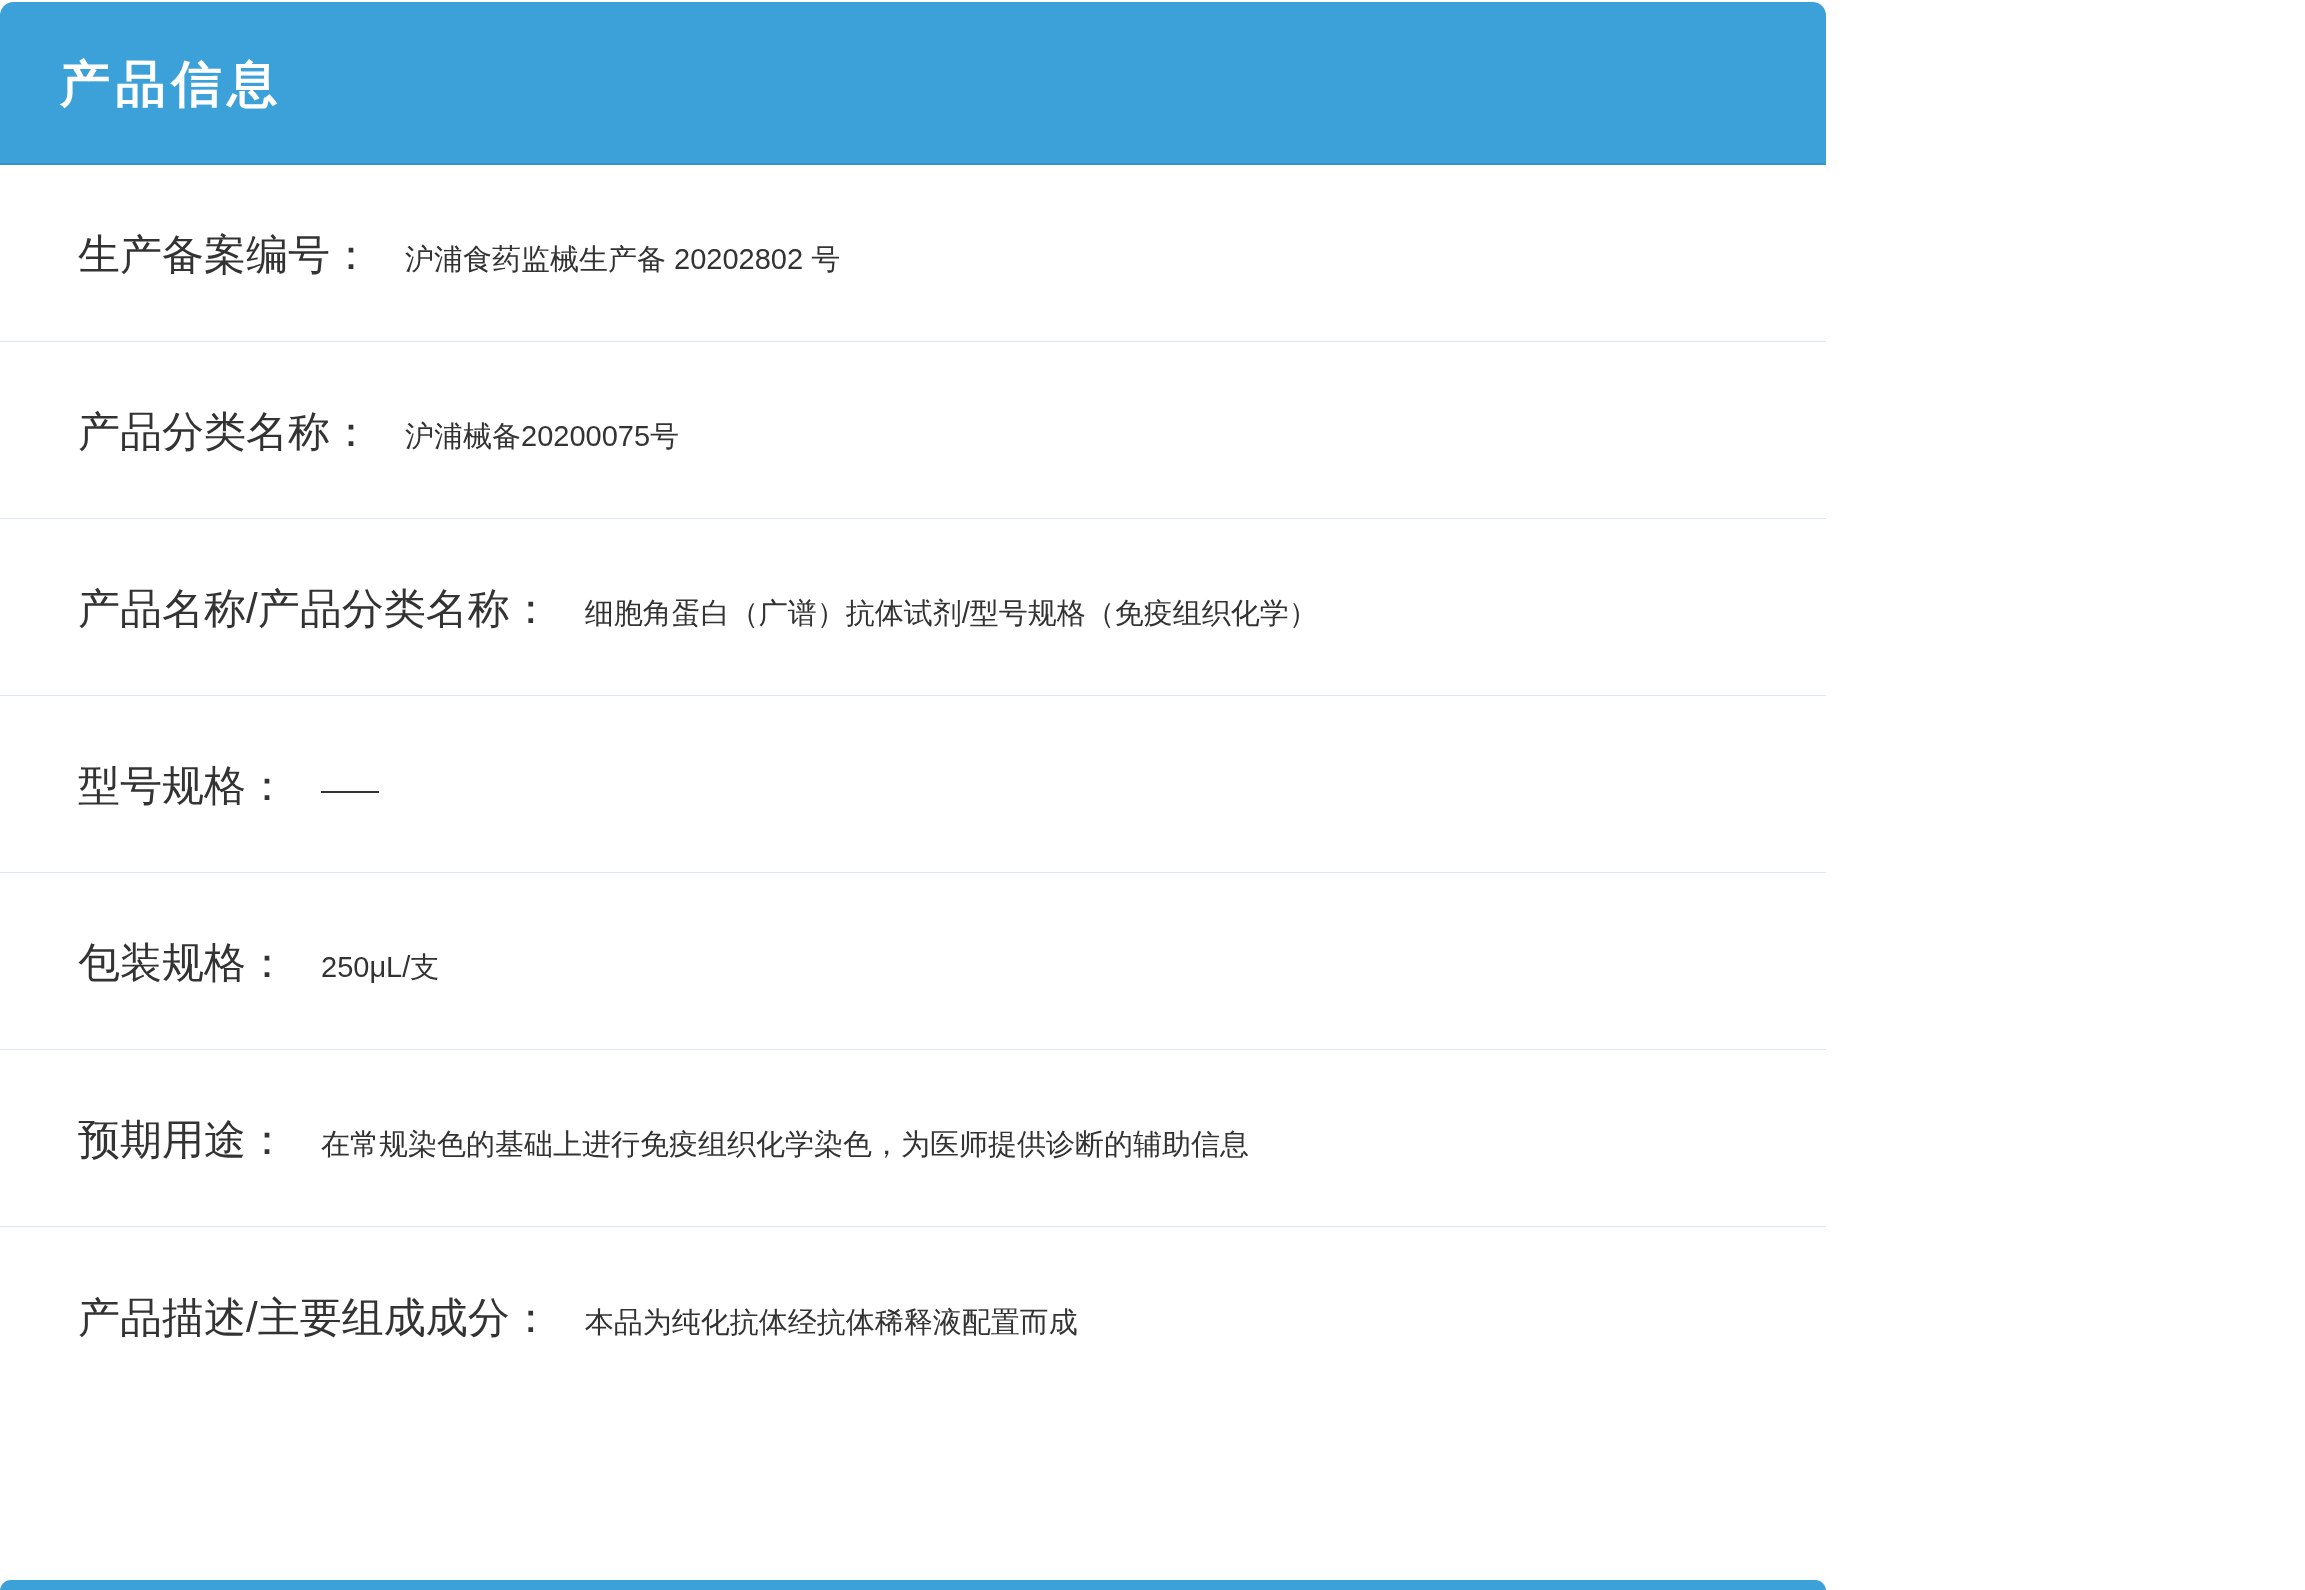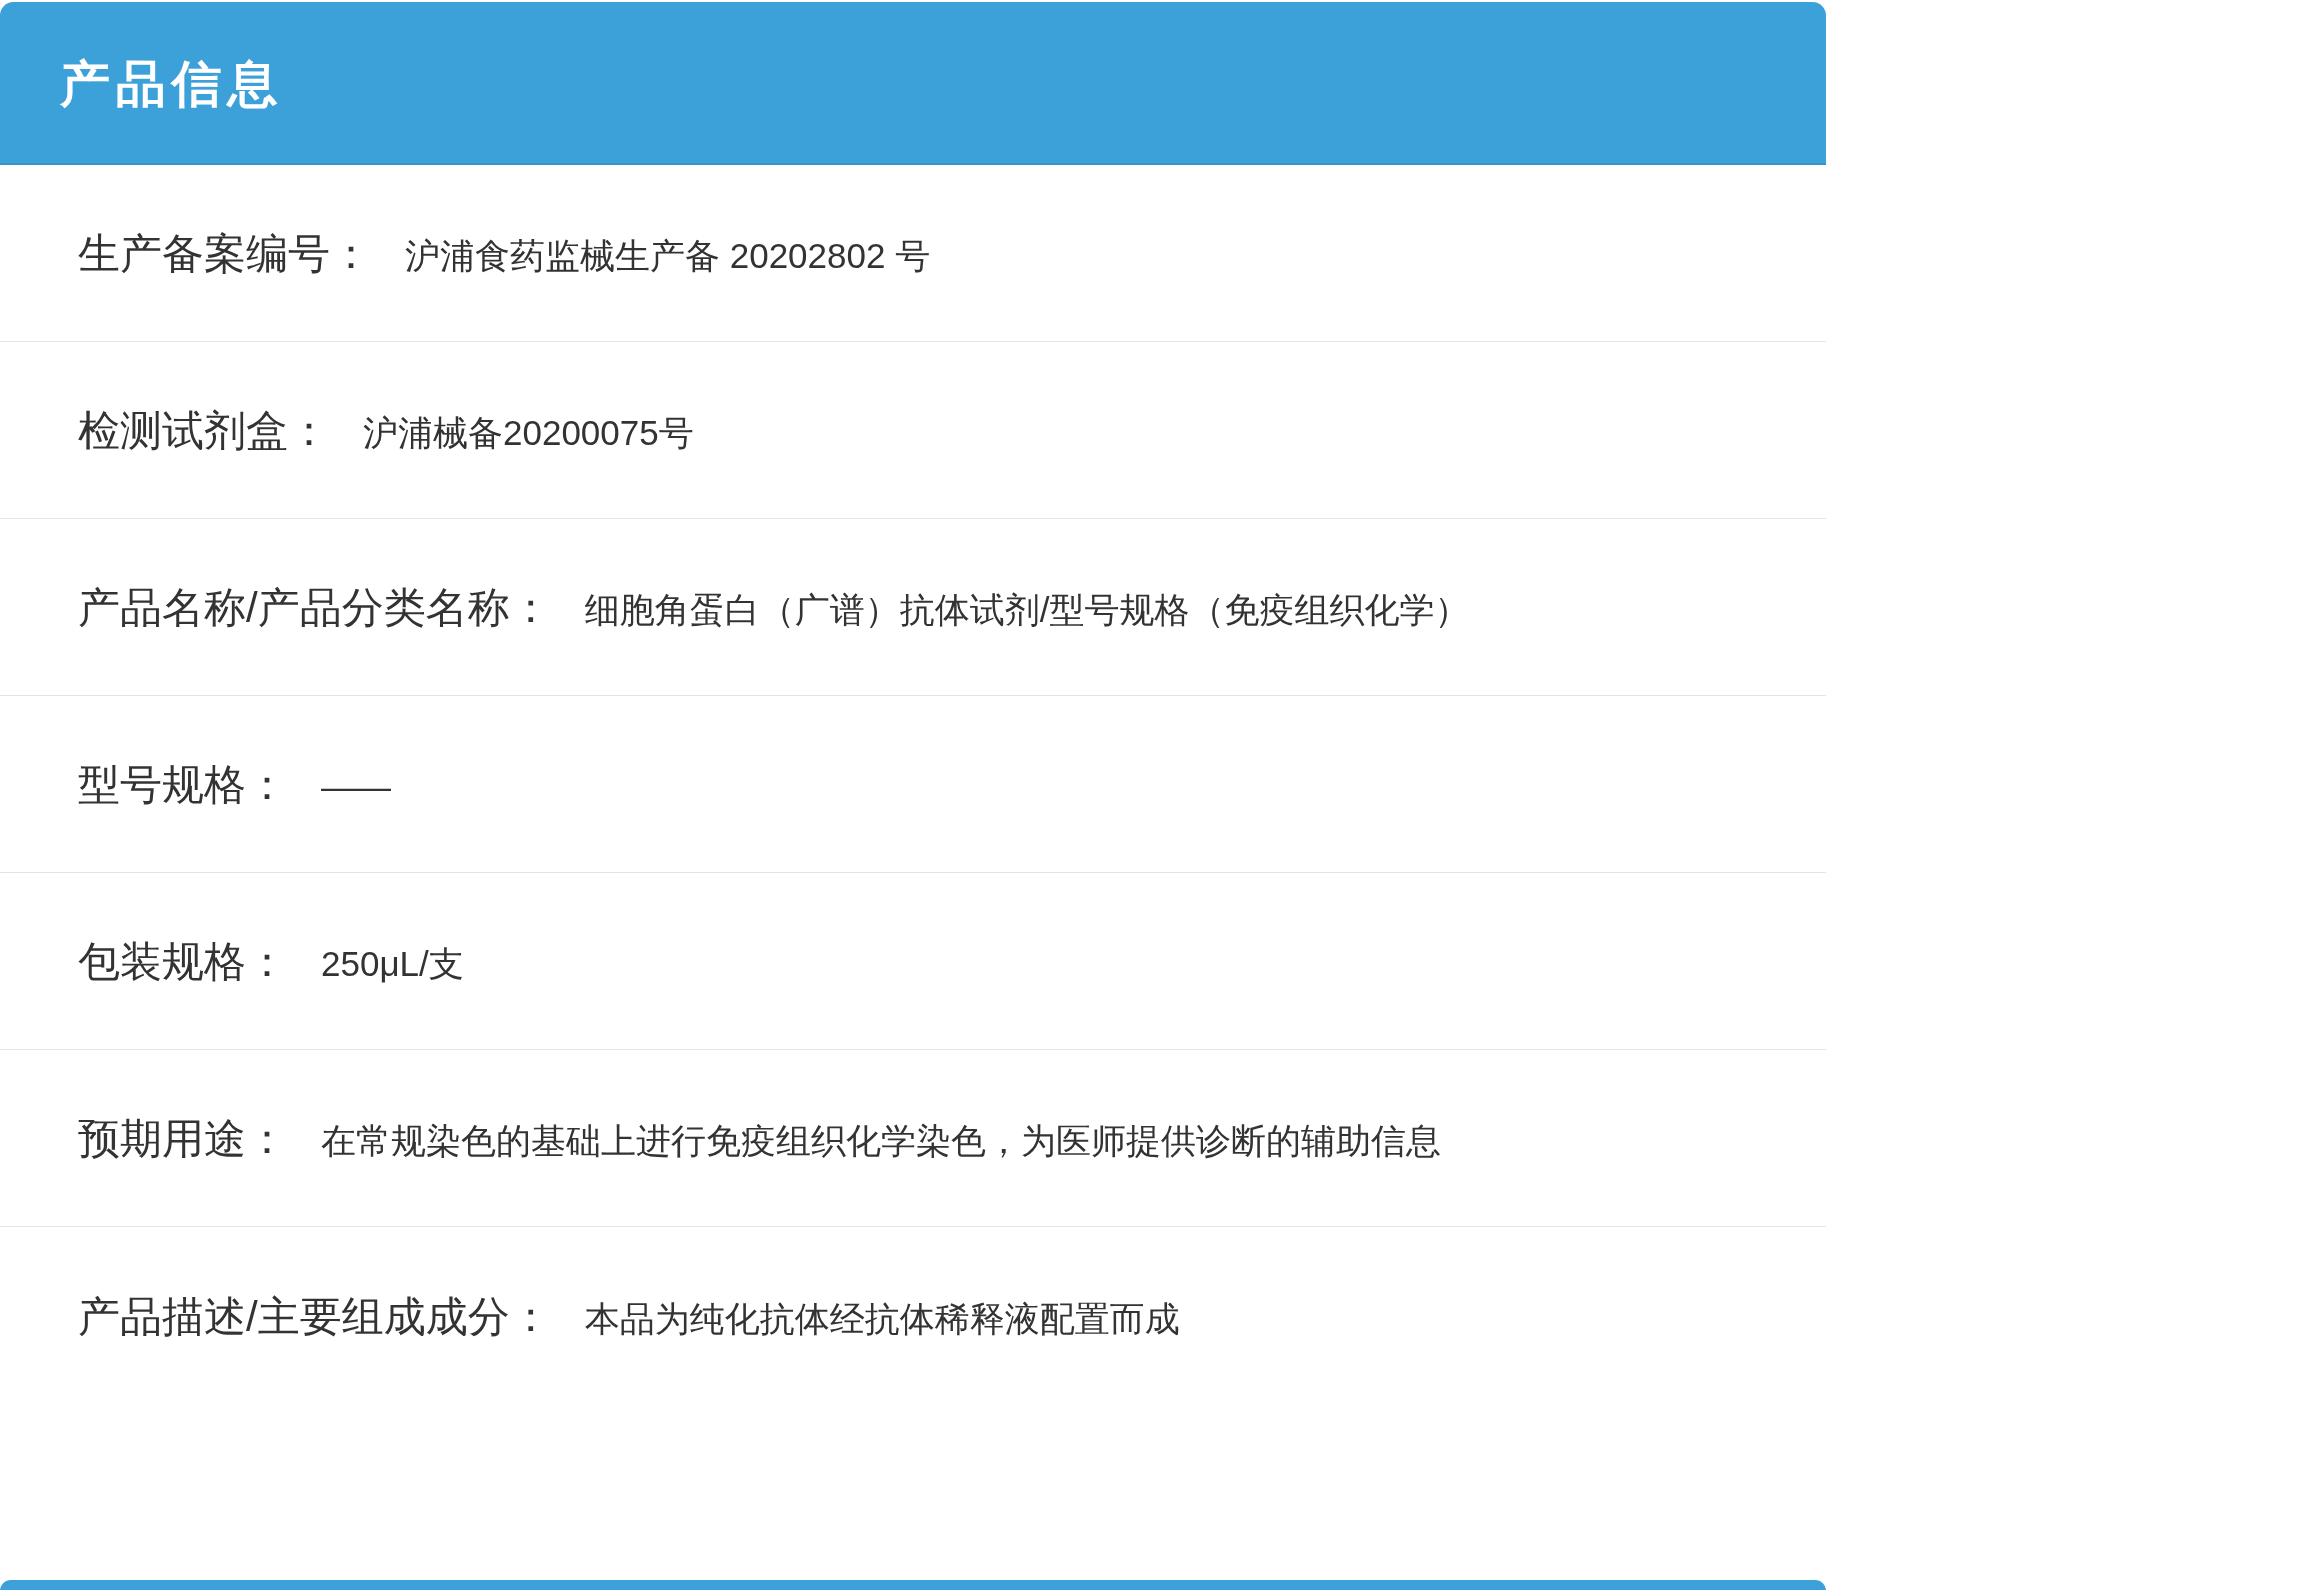--- a/index.html
+++ b/index.html
@@ -69,21 +69,21 @@
   }
 
   .field-label {
     font-size: 42px;
     color: #333333;
     line-height: 1;
     white-space: nowrap;
   }
 
   .field-value {
-    font-size: 35px;
+    font-size: 29px;
     color: #333333;
     line-height: 1.25;
     margin-left: 33px;
     white-space: nowrap;
   }
 
   
   .next-section-header {
     height: 11.5px;
     flex: 0 0 11.5px;
@@ -104,21 +104,21 @@
 
     <div class="info-row">
       <div class="row-line">
         <span class="field-label">生产备案编号：</span>
         <span class="field-value">沪浦食药监械生产备 20202802 号</span>
       </div>
     </div>
 
     <div class="info-row">
       <div class="row-line">
-        <span class="field-label">检测试剂盒：</span>
+        <span class="field-label">产品分类名称：</span>
         <span class="field-value">沪浦械备20200075号</span>
       </div>
     </div>
 
     <div class="info-row">
       <div class="row-line">
         <span class="field-label">产品名称/产品分类名称：</span>
         <span class="field-value">细胞角蛋白（广谱）抗体试剂/型号规格（免疫组织化学）</span>
       </div>
     </div>

